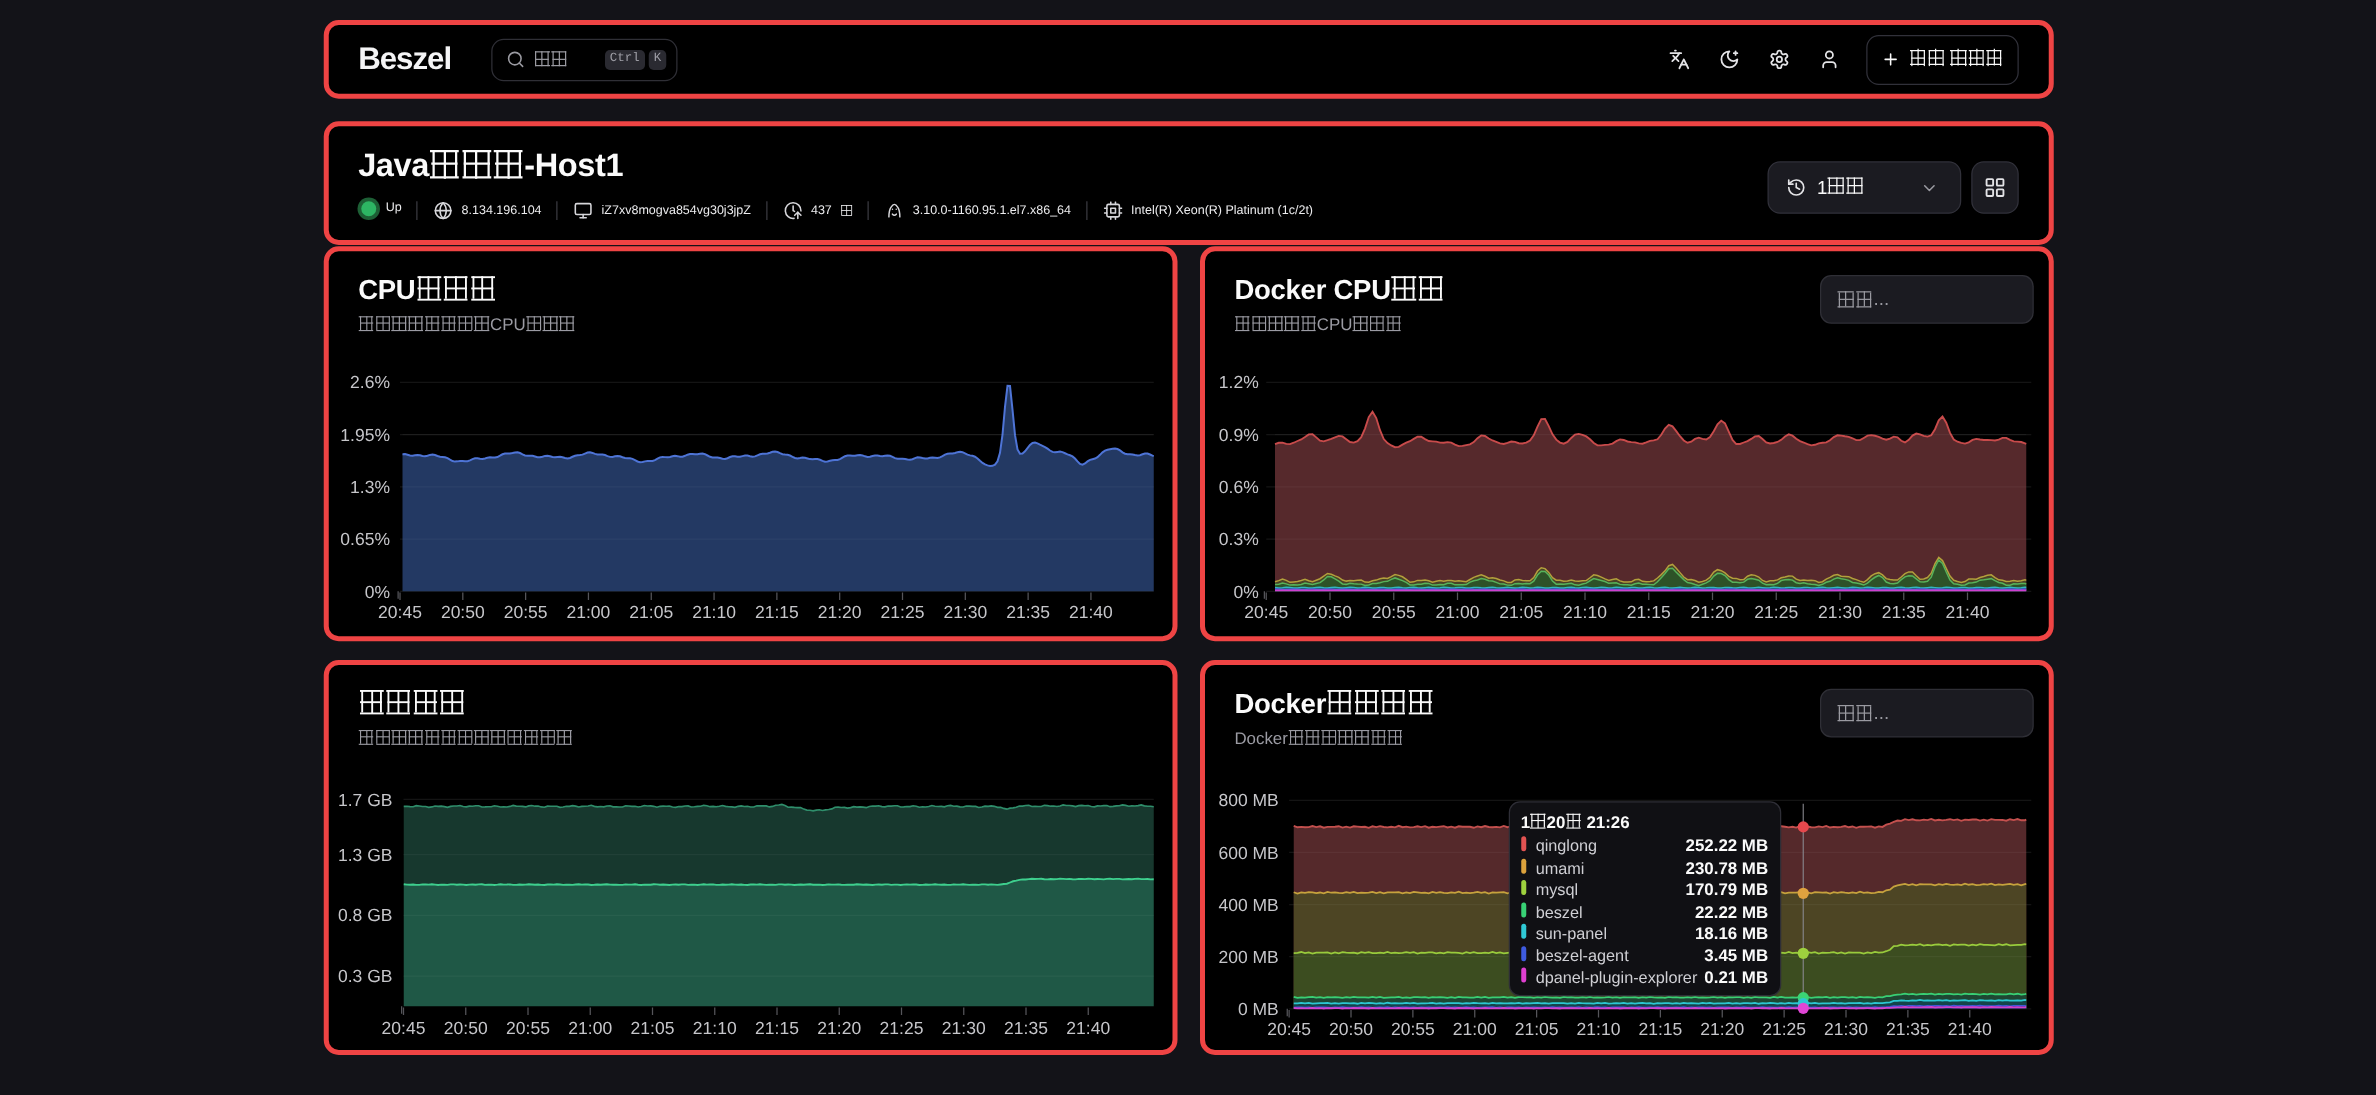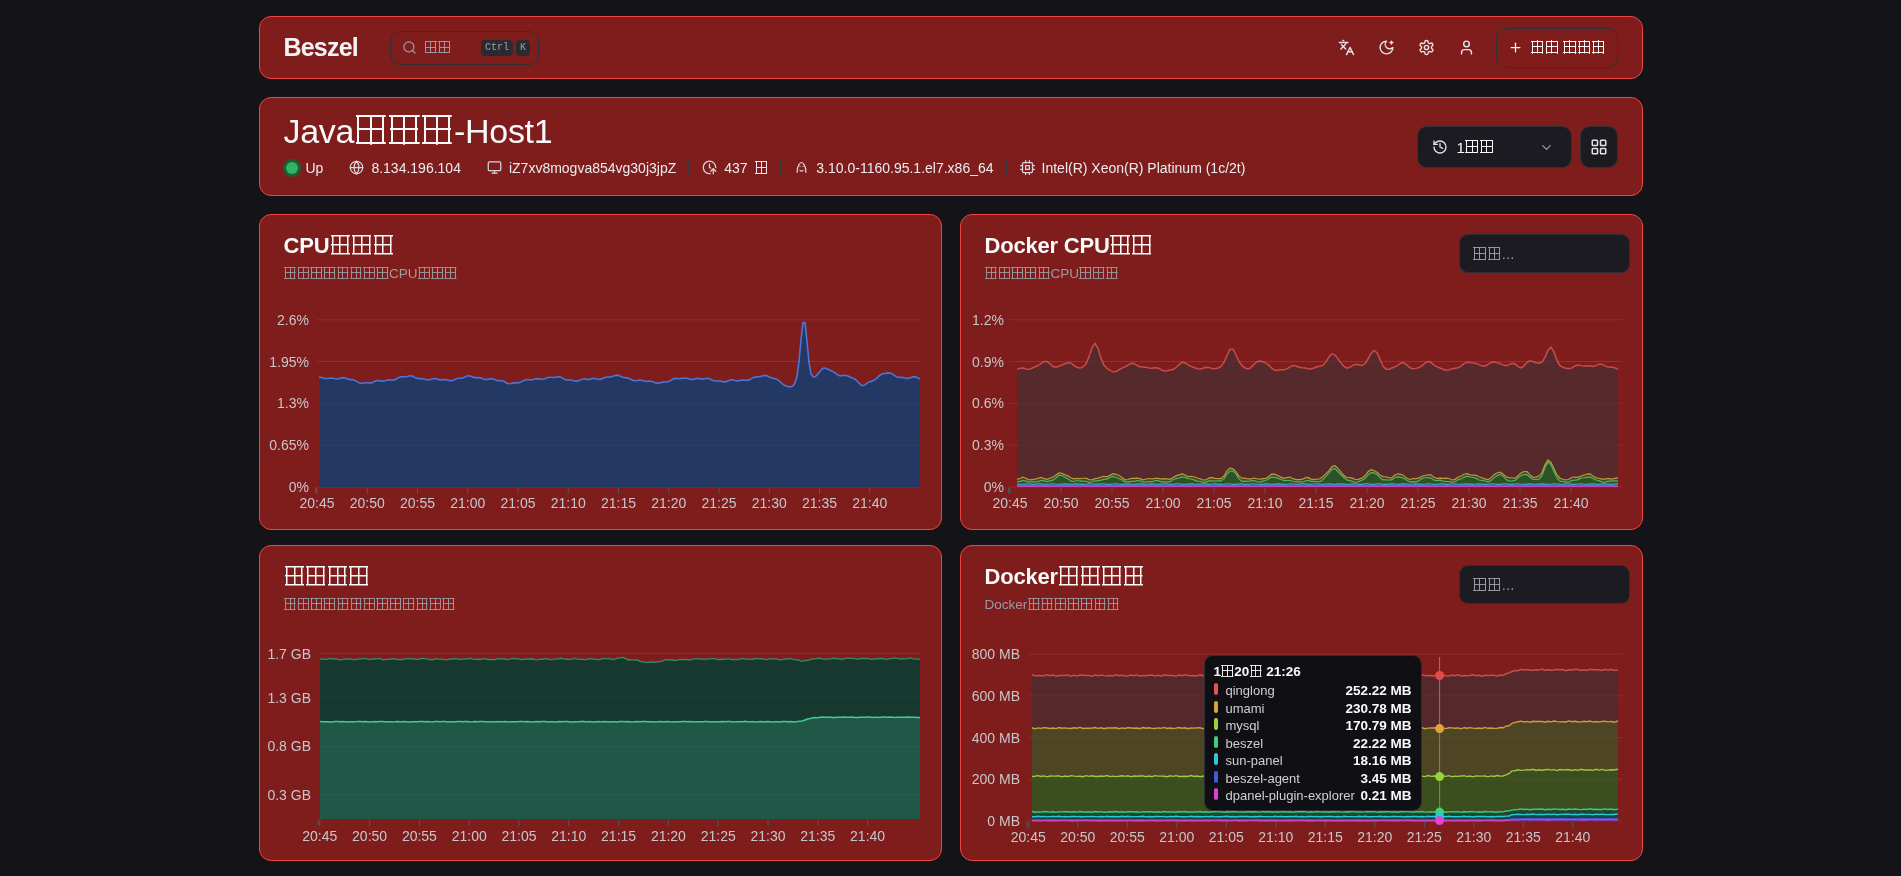--- a/index.html
+++ b/index.html
@@ -1,50 +1,50 @@
 <!DOCTYPE html>
 <html><head>
 <meta charset="utf-8">
 <style>
 *{box-sizing:border-box;margin:0;padding:0}
 html,body{width:1901px;height:876px;overflow:hidden}
 body{background:#131318;font-family:"Liberation Sans",sans-serif;color:#fafafa;-webkit-font-smoothing:antialiased}
 .wrap{width:1384px;margin:0 auto}
-.card{background:#7f1d1d;border:1px solid #ef4444;border-radius:12px}
+.card{background:#000000;border:4px solid #ef4444;border-radius:12px}
 .cj{display:inline-block;width:.92em;height:.92em;margin:0 .03em;vertical-align:-.08em;background:
  linear-gradient(currentColor,currentColor) 50% 2%/96% 7.5% no-repeat,
  linear-gradient(currentColor,currentColor) 50% 50%/88% 7.5% no-repeat,
  linear-gradient(currentColor,currentColor) 50% 98%/96% 7.5% no-repeat,
  linear-gradient(currentColor,currentColor) 8% 50%/7.5% 92% no-repeat,
  linear-gradient(currentColor,currentColor) 50% 50%/7.5% 96% no-repeat,
  linear-gradient(currentColor,currentColor) 92% 50%/7.5% 92% no-repeat}
 svg{display:block}
 
 .nav{margin-top:16px;height:63px;display:flex;align-items:center;padding:0 24px}
 .logo{font-size:25px;font-weight:bold;letter-spacing:-.8px;color:#f4f4f5}
 .search{margin-left:32px;width:149px;height:34px;border:1px solid #2f2f36;border-radius:10px;display:flex;align-items:center;padding:0 8px 0 11px;color:#9a9aa1;font-size:14px}
 .search svg{margin-right:7px;flex:none}
 .kbd{display:flex;gap:3px;margin-left:auto}
 .kbd span{background:#2a2a31;border-radius:4px;color:#a0a0a8;font-family:"Liberation Mono",monospace;font-size:10px;padding:3px 4px;line-height:1}
 .nav-right{margin-left:auto;display:flex;align-items:center}
 .nav-ic{width:40px;height:40px;display:flex;align-items:center;justify-content:center;color:#e3e3e6}
 .addbtn{margin-left:9px;width:122px;height:40px;border:1px solid #31313a;border-radius:10px;display:flex;align-items:center;justify-content:center;gap:8px;font-size:14.5px;color:#fafafa}
 
 .head{margin-top:18px;height:99px;position:relative;padding:16px 24px 0}
-.htitle{font-size:34px;font-weight:normal;line-height:30px;letter-spacing:-.3px}
-.hstat{margin-top:14px;display:flex;align-items:center;font-size:14px;color:#ececee}
+.htitle{font-size:26px;font-weight:bold;line-height:30px;letter-spacing:-.3px}
+.hstat{margin-top:14px;display:flex;align-items:flex-start;font-size:10px;color:#ececee}
 .hstat .sep{width:1px;height:15px;background:#3a3a40;margin:0 13px 0 12px}
 .hstat .it{display:flex;align-items:center;gap:7px}
 .hstat svg{color:#d6d6da}
 .dot{width:12px;height:12px;border-radius:50%;background:#2db563;box-shadow:0 0 0 3px #1d5f35;margin:0 2px}
 .tsel{position:absolute;right:70px;top:28px;width:155px;height:42px;border:1px solid #31313a;border-radius:10px;display:flex;align-items:center;padding:0 17px 0 14px;font-size:15px;color:#fafafa;background:#1b1b21}
 .tsel .chev{margin-left:auto;color:#9a9aa1}
 .gridbtn{position:absolute;right:24px;top:28px;width:38px;height:42px;border:1px solid #31313a;border-radius:10px;display:flex;align-items:center;justify-content:center;color:#e3e3e6;background:#1b1b21}
 
-.grid{margin-top:18px;display:grid;grid-template-columns:683px 683px;gap:15px 18px}
+.grid{margin-top:1px;display:grid;grid-template-columns:683px 683px;gap:15px 18px}
 .chart{height:316px;position:relative;overflow:hidden}
 .chart h3{margin:18px 0 0 24px;font-size:22px;font-weight:bold;letter-spacing:-.2px}
 .chart .sub{margin:7px 0 0 24px;font-size:13.5px;color:#9b9ba3}
 .filter{position:absolute;right:12px;top:19px;width:171px;height:39px;border:1px solid #2f2f36;border-radius:9px;padding:0 13px;display:flex;align-items:center;font-size:15px;color:#9a9aa1;background:#1b1b21}
 .csvg{position:absolute;left:0;top:0}
 
 .tip{position:absolute;left:243px;top:109px;width:218px;background:#101014;border:1px solid #2e2e36;border-radius:9px;padding:5px 9px 4px;font-size:13.5px;z-index:5;white-space:nowrap}
 .tip .th{font-weight:bold;line-height:17px;margin:2px 0 3px}
 .tip .tr{display:flex;align-items:flex-start;height:17.5px}
 .tip .sw{width:4.5px;height:12px;border-radius:2px;margin-right:7.5px;flex:none}

